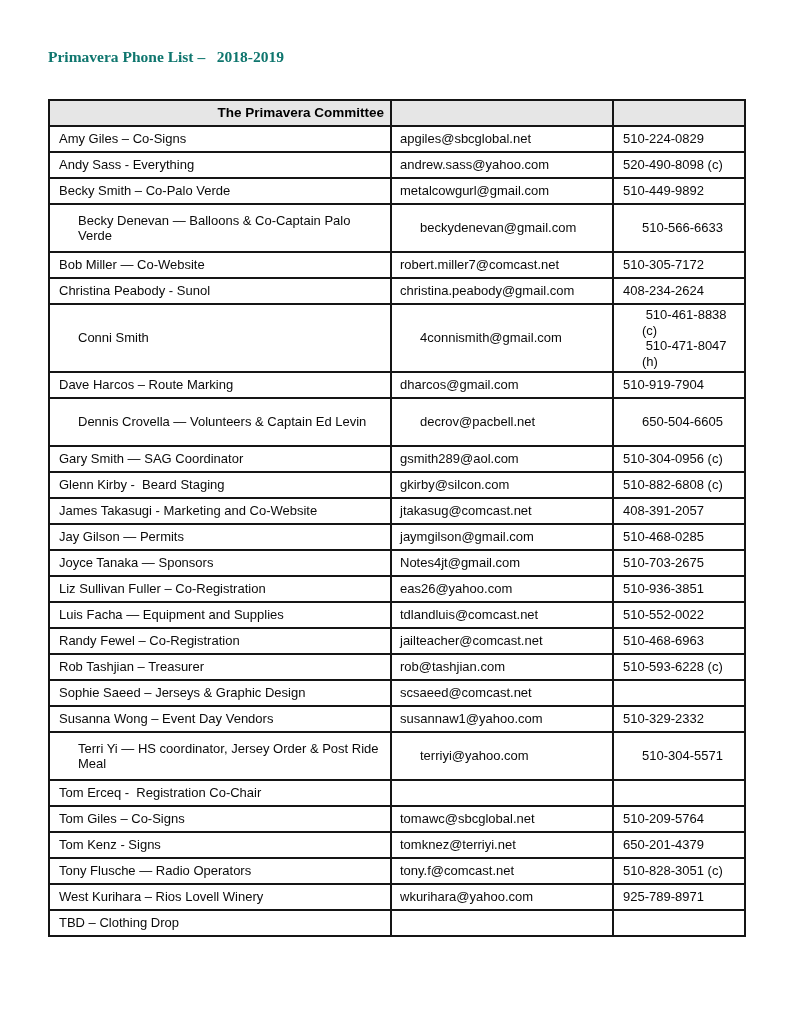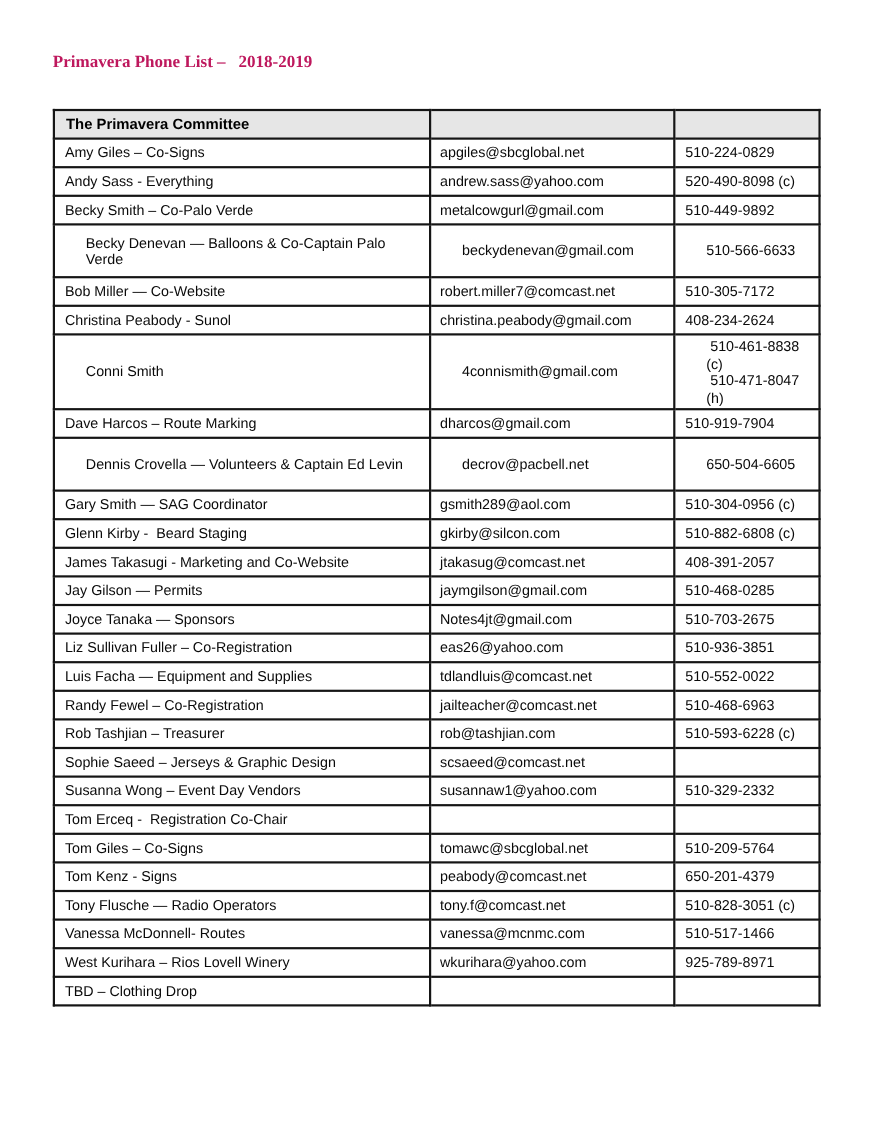--- a/index.html
+++ b/index.html
@@ -15,21 +15,21 @@
     position: relative;
     overflow: hidden;
   }
   .doc {
     padding: 48px 0 0 48px;
   }
   .doc-title {
     font-family: "Liberation Serif", serif;
     font-weight: bold;
     font-size: 15.5px;
-    color: #be185d;
+    color: #0f766e;
     white-space: pre;
     margin: 0 0 0 0;
   }
   table.phone-list {
     border-collapse: collapse;
     table-layout: fixed;
     width: 696px;
     margin-top: 33px;
     font-family: "Liberation Sans", sans-serif;
   }
@@ -42,21 +42,21 @@
     border: 2px solid #151515;
     vertical-align: middle;
     font-size: 13px;
     line-height: 15.5px;
     color: #0a0a0a;
     white-space: pre-wrap;
     overflow: hidden;
   }
   table.phone-list th.hdr {
     background: #e6e6e6;
-    text-align: left;
+    text-align: right;
     font-size: 13.5px;
     font-weight: bold;
     height: 20px;
     padding: 2px 6px 2px 10px;
     color: #000000;
   }
   td.col-name  { padding: 2px 4px 2px 9px; height: 20px; }
   td.col-email { padding: 2px 4px 2px 8px; }
   td.col-phone { padding: 2px 2px 2px 9px; }
   tr.tall td { height: 42px; padding-left: 28px; }
@@ -176,46 +176,46 @@
         <tr>
           <td class="col-name">Sophie Saeed – Jerseys &amp; Graphic Design</td>
           <td class="col-email">scsaeed@comcast.net</td>
           <td class="col-phone"></td>
         </tr>
         <tr>
           <td class="col-name">Susanna Wong – Event Day Vendors</td>
           <td class="col-email">susannaw1@yahoo.com</td>
           <td class="col-phone">510-329-2332</td>
         </tr>
+        <tr class="tall">
+          <td class="col-name">Terri Yi — HS coordinator, Jersey Order &amp; Post Ride Meal</td>
+          <td class="col-email">terriyi@yahoo.com</td>
+          <td class="col-phone">510-304-5571</td>
+        </tr>
         <tr>
           <td class="col-name">Tom Erceq -  Registration Co-Chair</td>
           <td class="col-email"></td>
           <td class="col-phone"></td>
         </tr>
         <tr>
           <td class="col-name">Tom Giles – Co-Signs</td>
           <td class="col-email">tomawc@sbcglobal.net</td>
           <td class="col-phone">510-209-5764</td>
         </tr>
         <tr>
           <td class="col-name">Tom Kenz - Signs</td>
-          <td class="col-email">peabody@comcast.net</td>
+          <td class="col-email">tomknez@terriyi.net</td>
           <td class="col-phone">650-201-4379</td>
         </tr>
         <tr>
           <td class="col-name">Tony Flusche — Radio Operators</td>
           <td class="col-email">tony.f@comcast.net</td>
           <td class="col-phone">510-828-3051 (c)</td>
         </tr>
         <tr>
-          <td class="col-name">Vanessa McDonnell- Routes</td>
-          <td class="col-email">vanessa@mcnmc.com</td>
-          <td class="col-phone">510-517-1466</td>
-        </tr>
-        <tr>
           <td class="col-name">West Kurihara – Rios Lovell Winery</td>
           <td class="col-email">wkurihara@yahoo.com</td>
           <td class="col-phone">925-789-8971</td>
         </tr>
         <tr>
           <td class="col-name">TBD – Clothing Drop</td>
           <td class="col-email"></td>
           <td class="col-phone"></td>
         </tr>
       </tbody>

